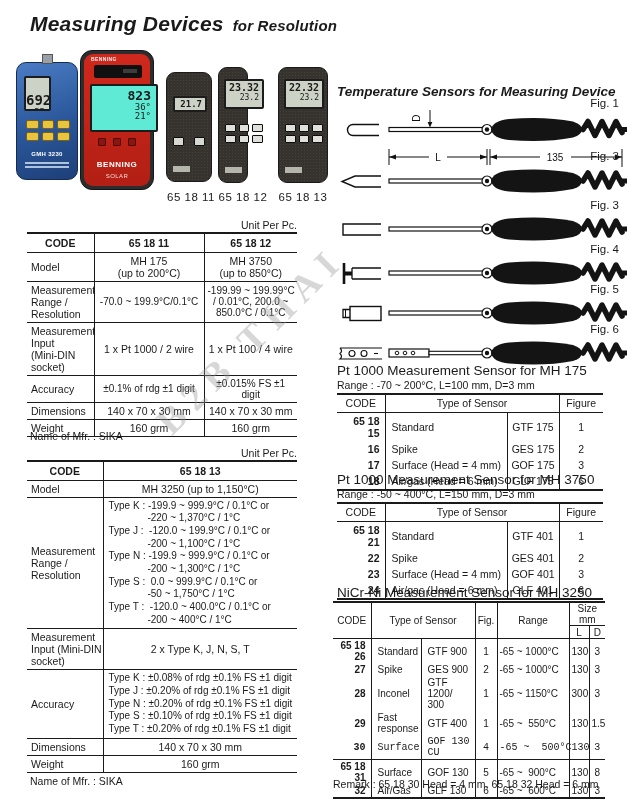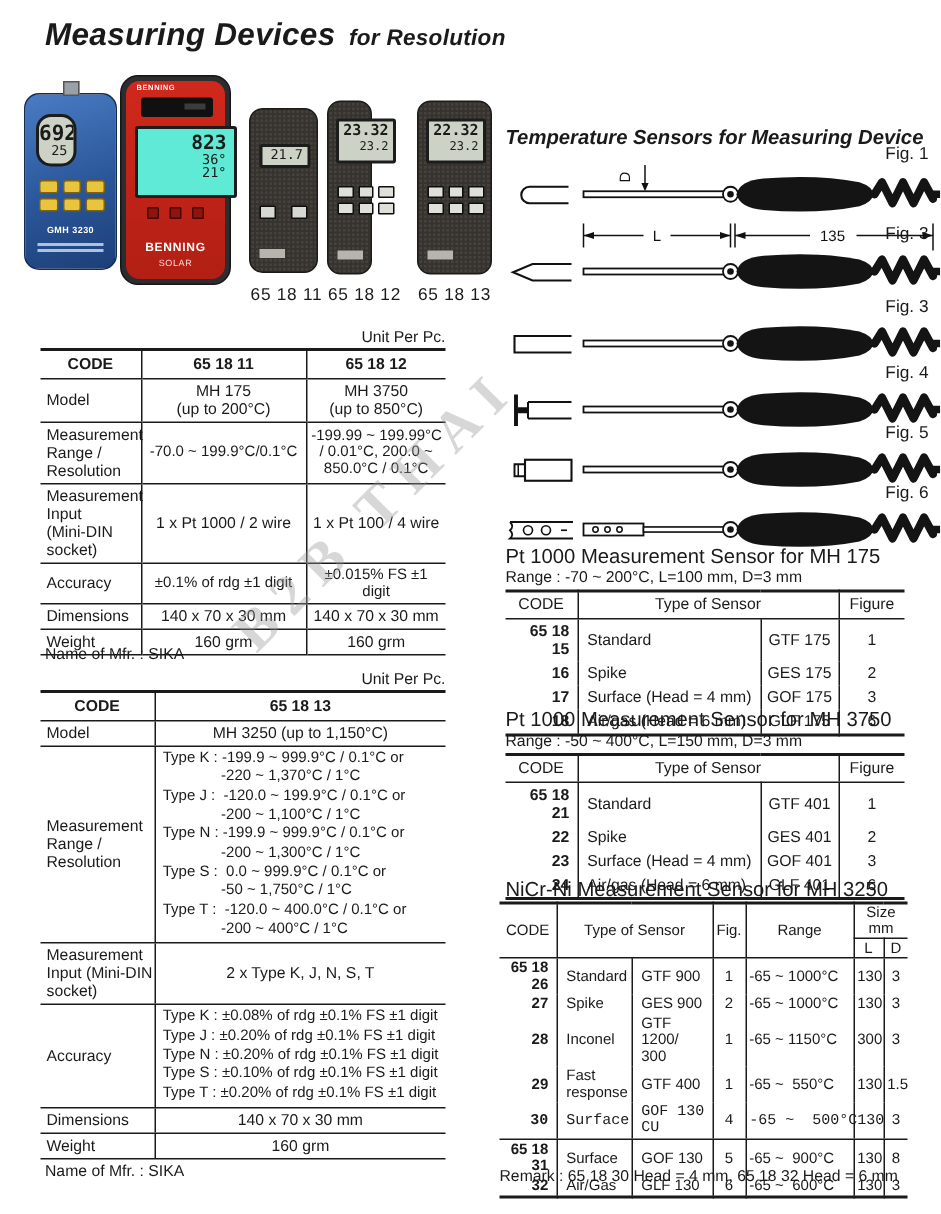--- a/index.html
+++ b/index.html
@@ -25,21 +25,21 @@
   }
 
   
   .dev { border-radius:9px; }
   .dev-blue {
     left:16px; top:62px; width:62px; height:118px; border-radius:10px;
     background:linear-gradient(160deg,#4a7cc4,#2a5699 55%,#1d3f78); border:1px solid #152c52;
   }
   .dev-blue .nub { position:absolute; top:-9px; left:25px; width:11px; height:10px; background:#9aa0a8; border:1px solid #555; }
   .lcd { background:#cdd2c6; border:2px solid #1c1c1c; border-radius:2px; font-family:"DejaVu Sans Mono", monospace; text-align:right; line-height:1.05; overflow:hidden; }
-  .dev-blue .lcd { position:absolute; top:13px; left:7px; width:27px; height:35px; padding:4px 4px 0 0;border-radius:10px; }
+  .dev-blue .lcd { position:absolute; top:13px; left:7px; width:27px; height:35px; padding:15px 4px 0 0; }
   .dev-blue .lcd .v1 { font-size:14px; font-weight:bold; }
   .dev-blue .lcd .v2 { font-size:9px; }
   .btn-grid { position:absolute; display:grid; grid-template-columns:repeat(3,1fr); gap:3px; }
   .dev-blue .btn-grid { top:57px; left:9px; width:44px; }
   .dev-blue .btn-grid i { display:block; height:9px; background:#e9c53f; border:1px solid #7d6212; border-radius:2px; }
   .dev-blue .brand { position:absolute; bottom:22px; width:100%; text-align:center; color:#fff; font-size:6px; font-weight:bold; letter-spacing:.3px; }
   .dev-blue .lines { position:absolute; bottom:9px; left:8px; right:8px; height:8px; background:
      linear-gradient(#cfe0f5 0 2px, transparent 2px 4px, #cfe0f5 4px 6px, transparent 6px); opacity:.8; }
 
   .dev-red { left:80px; top:50px; width:74px; height:140px; background:#2d2d30; border-radius:12px; border:1px solid #161616; }
@@ -51,21 +51,21 @@
   .dev-red .lcd .v1 { font-size:13px; font-weight:bold; }
   .dev-red .lcd .v2 { font-size:9px; }
   .dev-red .keys { position:absolute; top:87px; left:0; width:100%; display:flex; justify-content:center; gap:7px; }
   .dev-red .keys i { width:8px; height:8px; background:#8c150e; border:1px solid #4a0703; border-radius:1px; }
   .dev-red .brand { position:absolute; bottom:20px; width:100%; text-align:center; color:#fff; font-weight:bold; font-size:8px; letter-spacing:.5px; }
   .dev-red .brand2 { position:absolute; bottom:10px; width:100%; text-align:center; color:#f4d9d6; font-size:6px; letter-spacing:.4px; }
 
   .dev-black { background:#36332f; border:1px solid #1d1b19; border-radius:9px;
     background-image:radial-gradient(rgba(255,255,255,.07) 1px, transparent 1px); background-size:3px 3px; }
   .dev-b1 { left:166px; top:72px; width:46px; height:110px; }
-  .dev-b1 .lcd { position:absolute; top:23px; left:6px; width:34px; height:16px; padding:2px 3px 0 0; font-size:9px; font-weight:normal; }
+  .dev-b1 .lcd { position:absolute; top:23px; left:6px; width:34px; height:16px; padding:2px 3px 0 0; font-size:9px; font-weight:bold; }
   .dev-b1 .two-btns { position:absolute; top:64px; left:6px; right:6px; display:flex; justify-content:space-between; }
   .dev-b1 .two-btns i { width:11px; height:9px; background:#d8d8d2; border:1px solid #0d0d0d; border-radius:1px; }
   .dev-black .logo { position:absolute; bottom:9px; left:6px; width:17px; height:6px; background:#b5b5ad; }
   .dev-b2 { left:218px; top:67px; width:30px; height:116px; }
   .dev-b3 { left:278px; top:67px; width:50px; height:116px; }
   .dev-wide .lcd { position:absolute; top:11px; left:5px; width:40px; height:30px; padding:2px 3px 0 0; }
   .dev-wide .lcd .v1 { font-size:10px; font-weight:bold; }
   .dev-wide .lcd .v2 { font-size:8px; }
   .dev-wide .btn-grid { top:56px; left:6px; width:38px; gap:3px; }
   .dev-wide .btn-grid i { display:block; height:8px; background:#e0e0da; border:1px solid #0d0d0d; border-radius:1px; }

